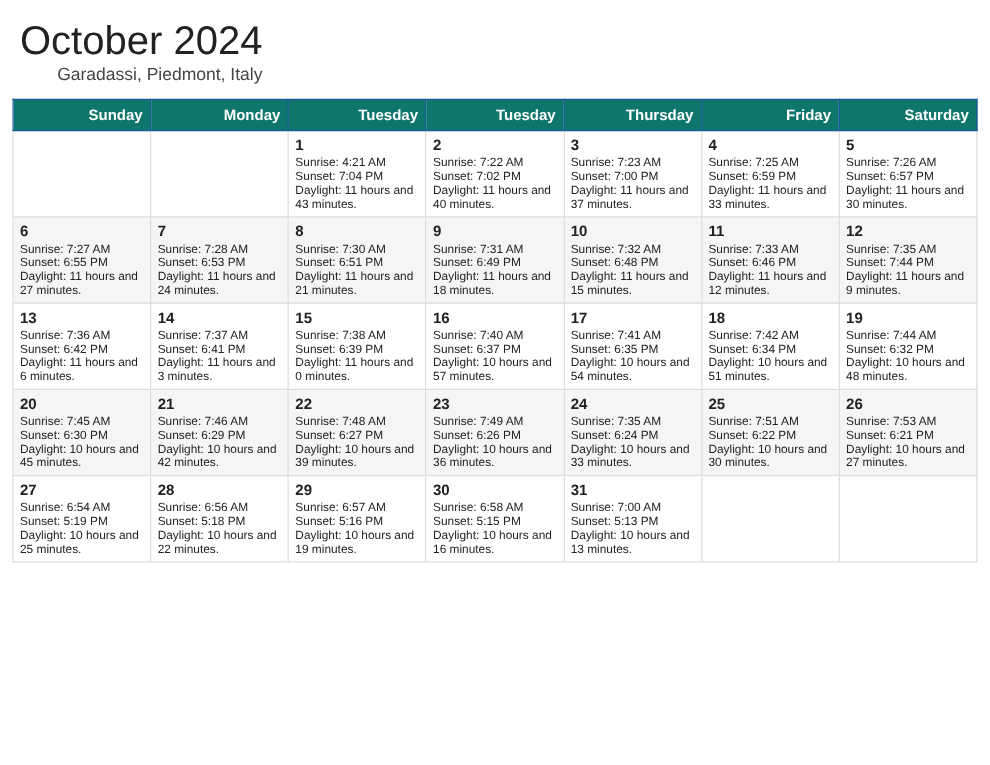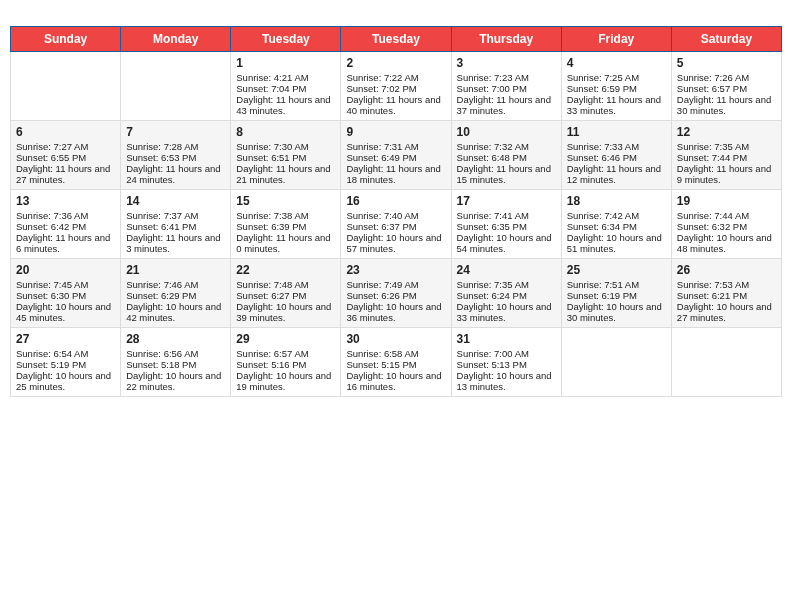--- a/index.html
+++ b/index.html
@@ -44,27 +44,27 @@
     .location-title {
       font-size: 14px;
       color: #444;
     }
     .calendar {
       width: 100%;
       border-collapse: collapse;
       border: 1px solid #ccc;
     }
     .calendar th {
-      background-color: #ef4444;
+      background-color: #0f766e;
       color: #fff;
       font-size: 12px;
       font-weight: bold;
       padding: 5px 6px;
       border: 1px solid #1a5a9a;
-      text-align: center;
+      text-align: right;
     }
     .calendar td {
       vertical-align: top;
       border: 1px solid #ddd;
       padding: 4px 5px;
       font-size: 9.5px;
       color: #222;
       width: 108px;
       min-height: 80px;
       background: #fff;
@@ -80,20 +80,22 @@
     }
     .empty-cell {
       background: #fff !important;
     }
   </style>
 </head>
 <body>
 
 <div class="header">
   <div class="title-block">
+    <div class="month-title">October 2024</div>
+    <div class="location-title">Garadassi, Piedmont, Italy</div>
   </div>
 </div>
 
 <table class="calendar">
   <thead>
     <tr>
     <th>Sunday</th>
         <th>Monday</th>
         <th>Tuesday</th>
         <th>Tuesday</th>
@@ -252,21 +254,21 @@
         </td>
         <td>
           <span class="day-number">24</span>
           <div>Sunrise: 7:35 AM</div>
           <div>Sunset: 6:24 PM</div>
           <div>Daylight: 10 hours and 33 minutes.</div>
         </td>
         <td>
           <span class="day-number">25</span>
           <div>Sunrise: 7:51 AM</div>
-          <div>Sunset: 6:19 PM</div>
+          <div>Sunset: 6:22 PM</div>
           <div>Daylight: 10 hours and 30 minutes.</div>
         </td>
         <td>
           <span class="day-number">26</span>
           <div>Sunrise: 7:53 AM</div>
           <div>Sunset: 6:21 PM</div>
           <div>Daylight: 10 hours and 27 minutes.</div>
         </td>
       </tr>
       <tr>

